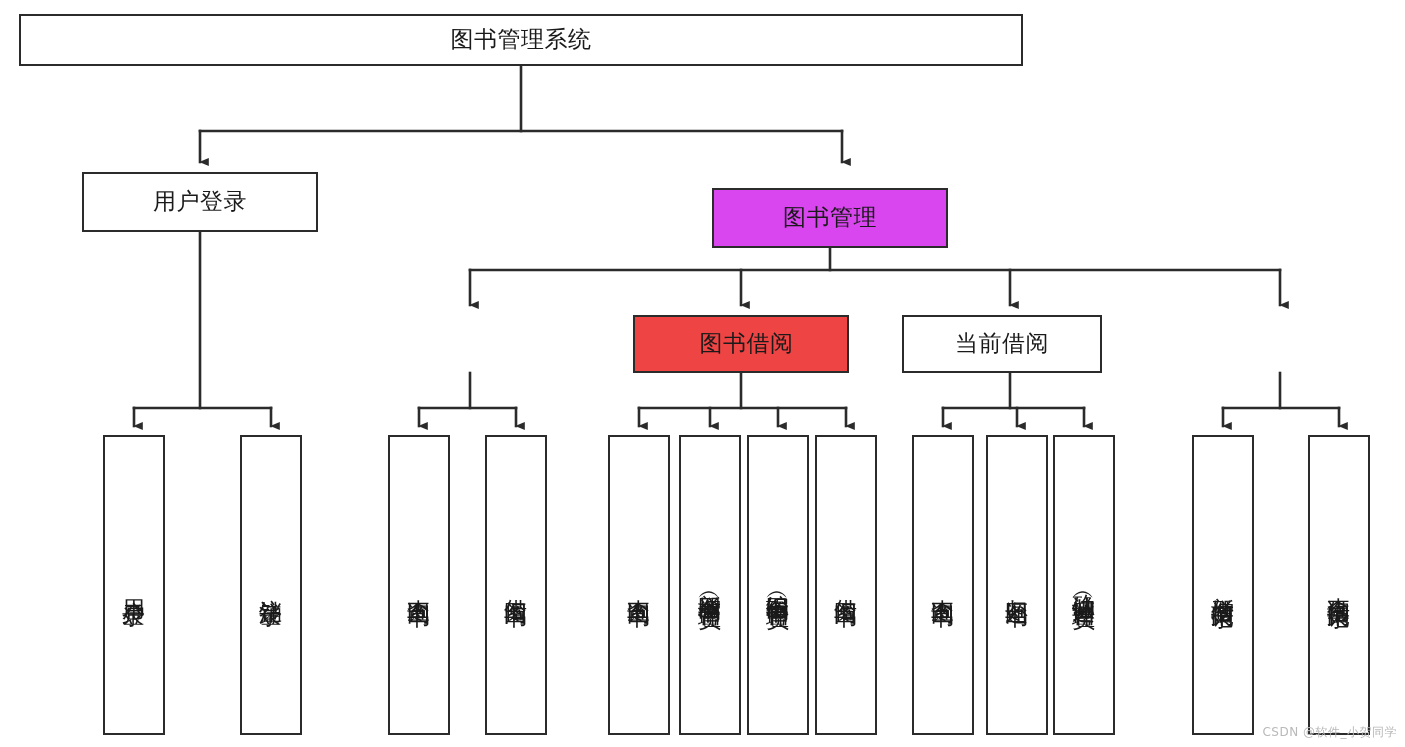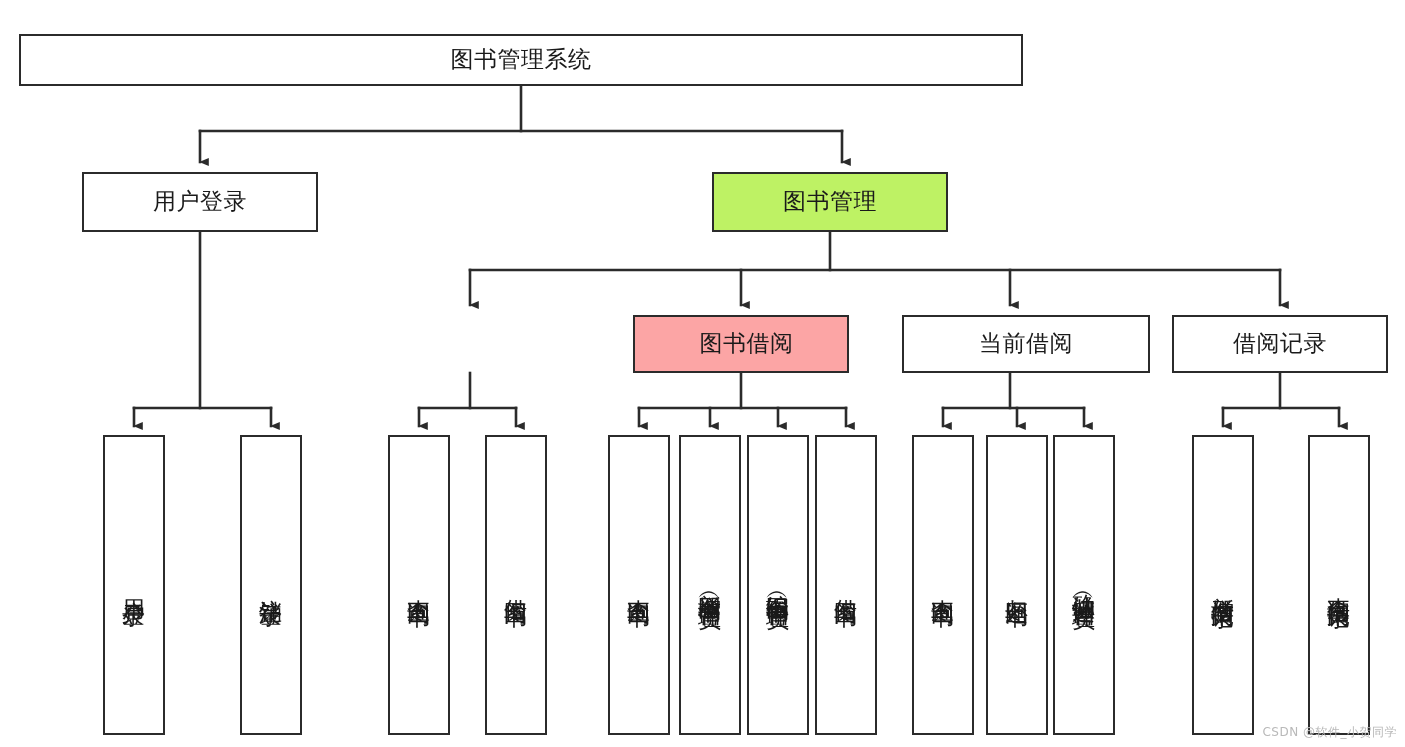--- a/index.html
+++ b/index.html
@@ -123,39 +123,36 @@
       <path d="M1017,408 L1017,426" marker-end="url(#arrow)"></path>
       <path d="M1084,408 L1084,426" marker-end="url(#arrow)"></path>
 
       <path d="M1280,373 L1280,408"></path>
       <path d="M1223,408 L1339,408"></path>
       <path d="M1223,408 L1223,426" marker-end="url(#arrow)"></path>
       <path d="M1339,408 L1339,426" marker-end="url(#arrow)"></path>
     </g>
   </svg>
 
-  <div class="node root h-node" style="left: 19px; top: 14px; width: 1004px; height: 52px; border-color: rgb(43, 43, 43); background: rgb(255, 255, 255); color: rgb(26, 26, 26); margin-top: 20px;">
+  <div class="node root h-node" style="left: 19px; top: 14px; width: 1004px; height: 52px; border-color: rgb(43, 43, 43); background: rgb(255, 255, 255); color: rgb(26, 26, 26);">
     <span class="node-label">图书管理系统</span>
   </div>
 
   <div class="node h-node" style="left: 82px; top: 172px; width: 236px; height: 60px; border-color: rgb(43, 43, 43); background: rgb(255, 255, 255); color: rgb(26, 26, 26);">
     <span class="node-label">用户登录</span>
   </div>
-  <div class="node h-node" style="left: 712px; top: 172px; width: 236px; height: 60px; border-color: rgb(43, 43, 43); background: #bef264; color: rgb(26, 26, 26); font-family: Liberation Serif, serif;">
+  <div class="node h-node" style="left: 712px; top: 188px; width: 236px; height: 60px; border-color: rgb(43, 43, 43); background: #d946ef; color: rgb(26, 26, 26); font-family: Liberation Serif, serif;">
     <span class="node-label">图书管理</span>
   </div>
 
-  <div class="node h-node" style="left: 633px; top: 315px; width: 216px; height: 58px; border-color: rgb(43, 43, 43); background: #fca5a5; color: rgb(26, 26, 26); padding-left: 11px;">
+  <div class="node h-node" style="left: 633px; top: 315px; width: 216px; height: 58px; border-color: rgb(43, 43, 43); background: #ef4444; color: rgb(26, 26, 26); padding-left: 11px;">
     <span class="node-label">图书借阅</span>
   </div>
-  <div class="node h-node" style="left: 902px; top: 315px; width: 248px; height: 58px; border-color: rgb(43, 43, 43); background: rgb(255, 255, 255); color: rgb(26, 26, 26);">
+  <div class="node h-node" style="left: 902px; top: 315px; width: 200px; height: 58px; border-color: rgb(43, 43, 43); background: rgb(255, 255, 255); color: rgb(26, 26, 26);">
     <span class="node-label">当前借阅</span>
-  </div>
-  <div class="node h-node" style="left: 1172px; top: 315px; width: 216px; height: 58px; border-color: rgb(43, 43, 43); background: rgb(255, 255, 255); color: rgb(26, 26, 26);">
-    <span class="node-label">借阅记录</span>
   </div>
 
   <div class="node v-node" style="left: 103px; top: 435px; width: 62px; height: 300px; border-color: rgb(43, 43, 43); background: rgb(255, 255, 255); color: rgb(26, 26, 26);">
     <span class="node-label">用户登录</span>
   </div>
   <div class="node v-node" style="left: 240px; top: 435px; width: 62px; height: 300px; border-color: rgb(43, 43, 43); background: rgb(255, 255, 255); color: rgb(26, 26, 26);">
     <span class="node-label">注销登录</span>
   </div>
   <div class="node v-node" style="left: 388px; top: 435px; width: 62px; height: 300px; border-color: rgb(43, 43, 43); background: rgb(255, 255, 255); color: rgb(26, 26, 26);">
     <span class="node-label">查询图书</span>

